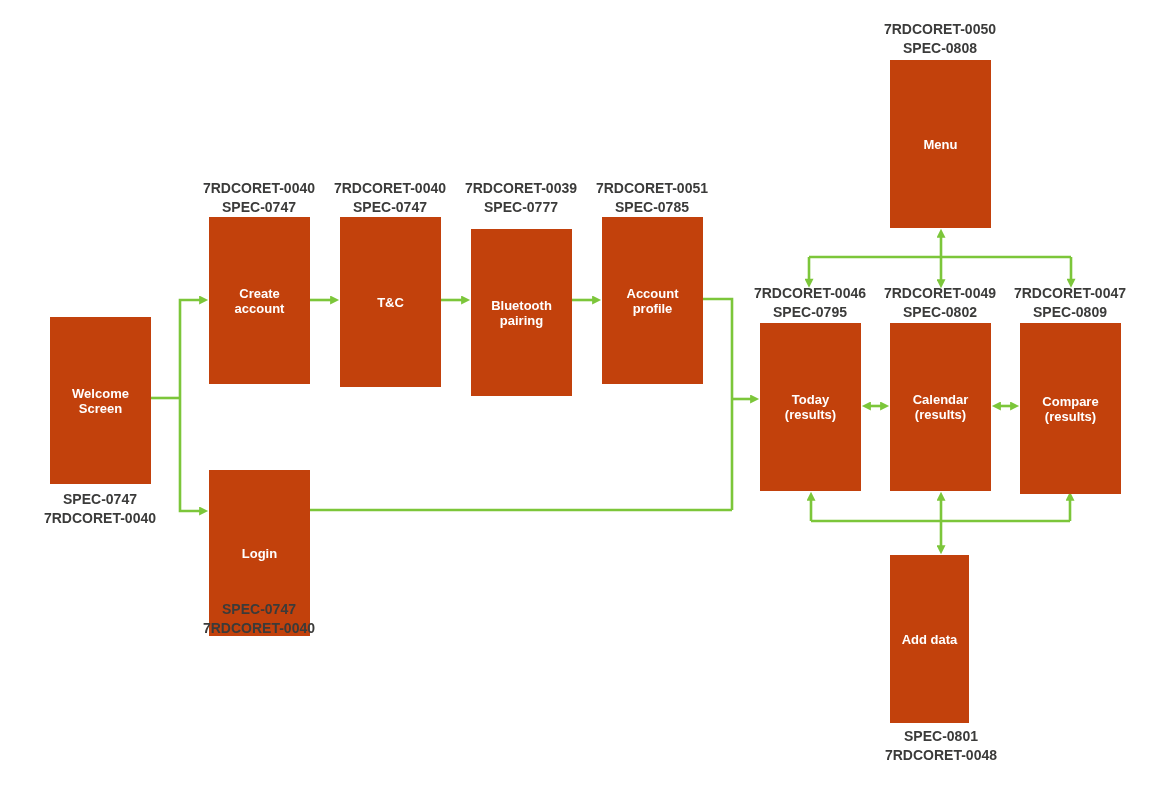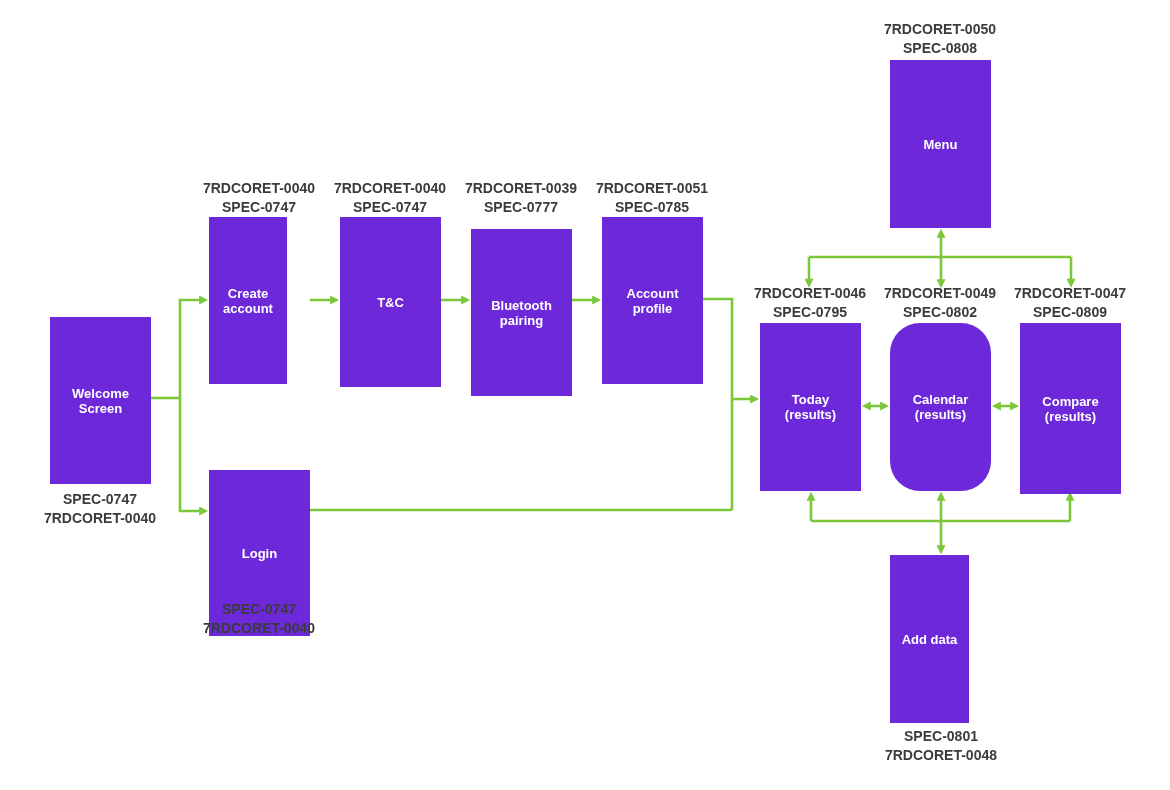--- a/index.html
+++ b/index.html
@@ -18,21 +18,21 @@
   .connectors {
     position: absolute;
     left: 0;
     top: 0;
     width: 1170px;
     height: 790px;
     pointer-events: none;
   }
   .node {
     position: absolute;
-    background: #6d28d9;
+    background: #c2410c;
     display: flex;
     align-items: center;
     justify-content: center;
     text-align: center;
   }
   .node-label {
     color: #ffffff;
     font-size: 13px;
     font-weight: bold;
     line-height: 15px;
@@ -46,28 +46,28 @@
   .tag {
     font-size: 14px;
     font-weight: bold;
     line-height: 19px;
     color: #3b3b3a;
     white-space: nowrap;
   }
 
   
   .n-welcome  { left: 50px;   top: 317px; width: 101px; height: 167px; }
-  .n-create   { left: 209px;  top: 217px; width: 78px; height: 167px; text-align: center; }
+  .n-create   { left: 209px;  top: 217px; width: 101px; height: 167px; text-align: center; }
   .n-tc       { left: 340px;  top: 217px; width: 101px; height: 170px; }
   .n-bt       { left: 471px;  top: 217px; width: 101px; height: 167px; margin-top: 12px; }
   .n-acct     { left: 602px;  top: 217px; width: 101px; height: 167px; }
   .n-login    { left: 209px;  top: 431px; width: 101px; height: 166px; margin-top: 39px; }
   .n-menu     { left: 890px;  top: 60px;  width: 101px; height: 168px; }
   .n-today    { left: 760px;  top: 323px; width: 101px; height: 168px; }
-  .n-calendar { left: 890px;  top: 323px; width: 101px; height: 168px; border-radius: 30px; }
+  .n-calendar { left: 890px;  top: 323px; width: 101px; height: 168px; }
   .n-compare  { left: 1020px; top: 323px; width: 101px; height: 171px; }
   .n-add      { left: 890px;  top: 555px; width: 79px; height: 168px; }
 
   
   .t-welcome  { left: 10px;  top: 490px; }
   .t-create   { left: 169px; top: 179px; }
   .t-tc       { left: 300px; top: 179px; }
   .t-bt       { left: 431px; top: 179px; }
   .t-acct     { left: 562px; top: 179px; }
   .t-login    { left: 169px; top: 600px; }

